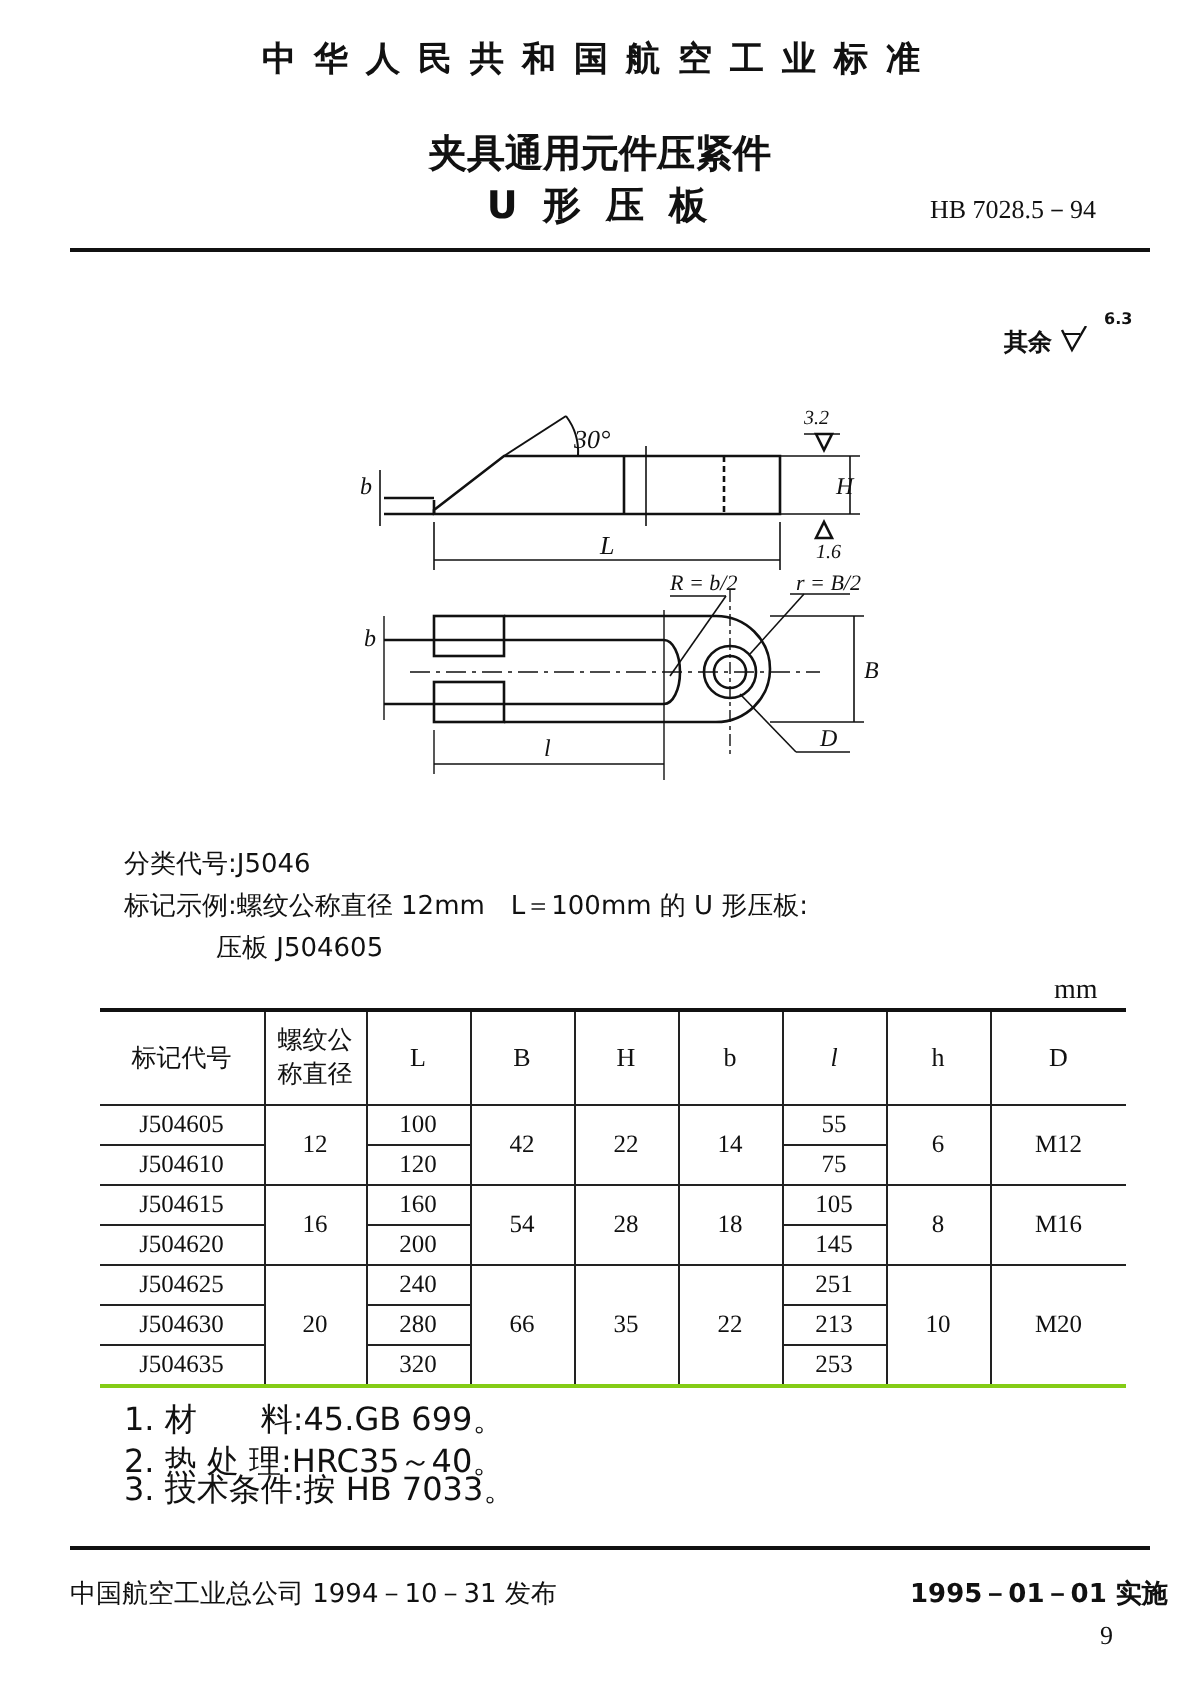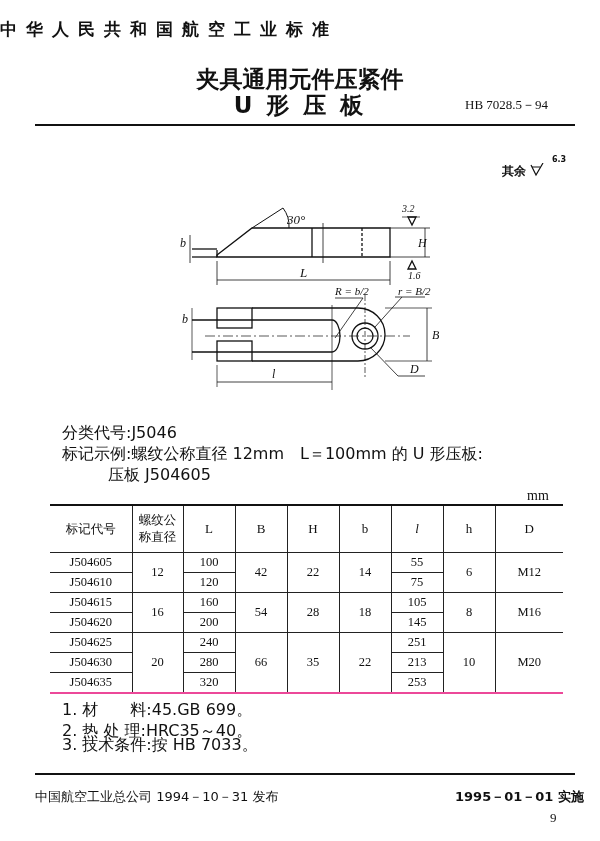--- a/index.html
+++ b/index.html
@@ -1,30 +1,30 @@
 <!DOCTYPE html>
 <html><head>
 <meta charset="utf-8">
 <style>
   html, body { margin:0; padding:0; background:#fff; }
   body { width:600px; height:841px; position:relative; overflow:hidden; color:#111;
          font-family:"DejaVu Sans", sans-serif; }
   .abs { position:absolute; }
-  .std-title { left:0; width:600px; top:18px; text-align:left; font-size:17px; font-weight:bold;
+  .std-title { left:0; width:600px; top:18px; text-align:center; font-size:17px; font-weight:bold;
                letter-spacing:9px; }
   .rule { height:2px; background:#111; }
-  .doc-title { left:0; width:600px; text-align:center; font-size:23px; font-weight:bold; }
+  .doc-title { left:0; width:600px; text-align:center; font-size:19px; font-weight:bold; }
   .doc-code { font-family:"Liberation Serif", serif; font-size:13px; left:465px; top:96px; }
   .rest-mark { left:502px; top:163px; font-size:12px; font-weight:bold; }
   .rest-mark .sup { font-size:8px; position:absolute; left:26px; top:-8px;margin-left:24px; }
-  .meta { font-size:16px; left:62px; }
+  .meta { font-size:13px; left:62px; }
   table.spec { position:absolute; left:50px; top:504px; width:513px; border-collapse:collapse;
                font-family:"Liberation Serif", serif; font-size:12.5px; }
   table.spec th, table.spec td { border:1px solid #222; text-align:center; padding:0; font-weight:normal; }
-  table.spec { border-top:2px solid #111; border-bottom:2px solid #ec4899; }
+  table.spec { border-top:2px solid #111; border-bottom:2px solid #84cc16; }
   table.spec tr:first-child th { border-top:none; }
   table.spec th:first-child, table.spec td:first-child { border-left:none; }
   table.spec th:last-child, table.spec td.last { border-right:none; }
   table.spec th { height:46px; font-size:13px; }
   table.spec th.cn { font-family:"DejaVu Sans", sans-serif; font-size:12.5px; }
   table.spec td { height:19px; }
   .unit { left:527px; top:488px; font-family:"Liberation Serif", serif; font-size:14px; }
   .notes { left:62px; font-size:16px; }
   .footer-left { left:35px; top:788px; font-size:13px; font-weight:normal; }
   .footer-right { left:455px; top:788px; font-size:13px; font-weight:bold; }

